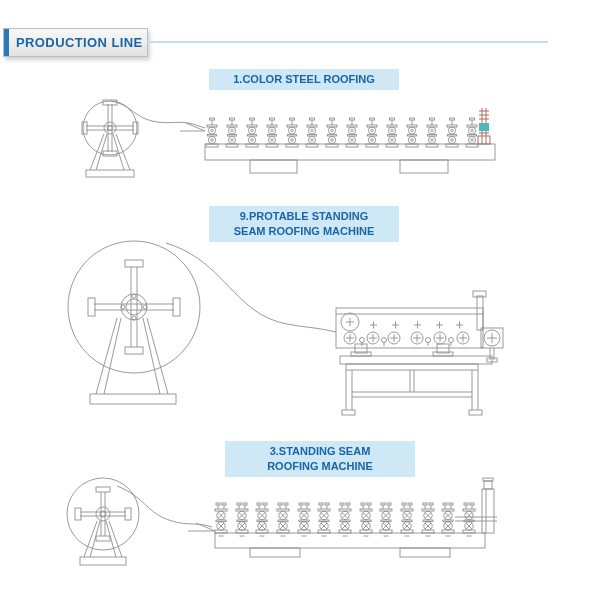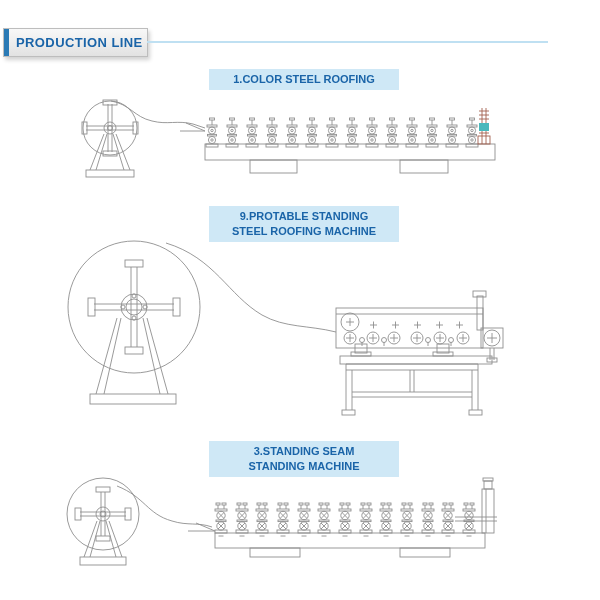--- a/index.html
+++ b/index.html
@@ -18,21 +18,21 @@
   .hdr-title{color:var(--text-blue);font-size:13px;font-weight:bold;letter-spacing:.4px;
     padding-left:12px;white-space:nowrap;}
   .hdr-rule{position:absolute;left:147px;top:41px;width:453px;height:2px;background:var(--rule-line);}
   
   .sec-label{position:absolute;left:209px;width:182px;background:var(--label-bg);
     color:var(--text-blue);font-size:11px;font-weight:bold;text-align:center;
     line-height:15px;padding:3px 4px;}
   .sec-label span{display:block;}
   #label-1{top:69px;}
   #label-2{top:206px;}
-  #label-3{top:441px;}
+  #label-3{top:441px;margin-left:16px;}
   
   svg{position:absolute;left:0;}
   svg *{stroke:var(--stroke);fill:none;stroke-width:.9;}
   svg .red{stroke:var(--cutter-red);}
   svg .teal-fill{fill:var(--cutter-teal);stroke:none;}
 </style>
 </head>
 <body>
 
 <div class="page">
@@ -42,25 +42,25 @@
     <div class="hdr-title">PRODUCTION LINE</div>
   </div>
   <div class="hdr-rule"></div>
 
   <div class="sec-label" id="label-1">
     <span>1.COLOR STEEL ROOFING</span>
     <span></span>
   </div>
   <div class="sec-label" id="label-2">
     <span>9.PROTABLE STANDING</span>
-    <span>STEEL ROOFING MACHINE</span>
+    <span>SEAM ROOFING MACHINE</span>
   </div>
   <div class="sec-label" id="label-3">
     <span>3.STANDING SEAM</span>
-    <span>STANDING MACHINE</span>
+    <span>ROOFING MACHINE</span>
   </div>
 
   <svg style="top:90px" width="600" height="98" viewBox="0 90 600 98">
     <defs>
       <g id="stA">
         <line x1="0" y1="-27" x2="0" y2="-22"></line>
           <rect x="-2.5" y="-29" width="5" height="2"></rect>
         <rect x="-5" y="-22" width="10" height="2"></rect>
         <circle cx="0" cy="-16.5" r="3.6"></circle>
           <circle cx="0" cy="-16.5" r="1.2"></circle>

